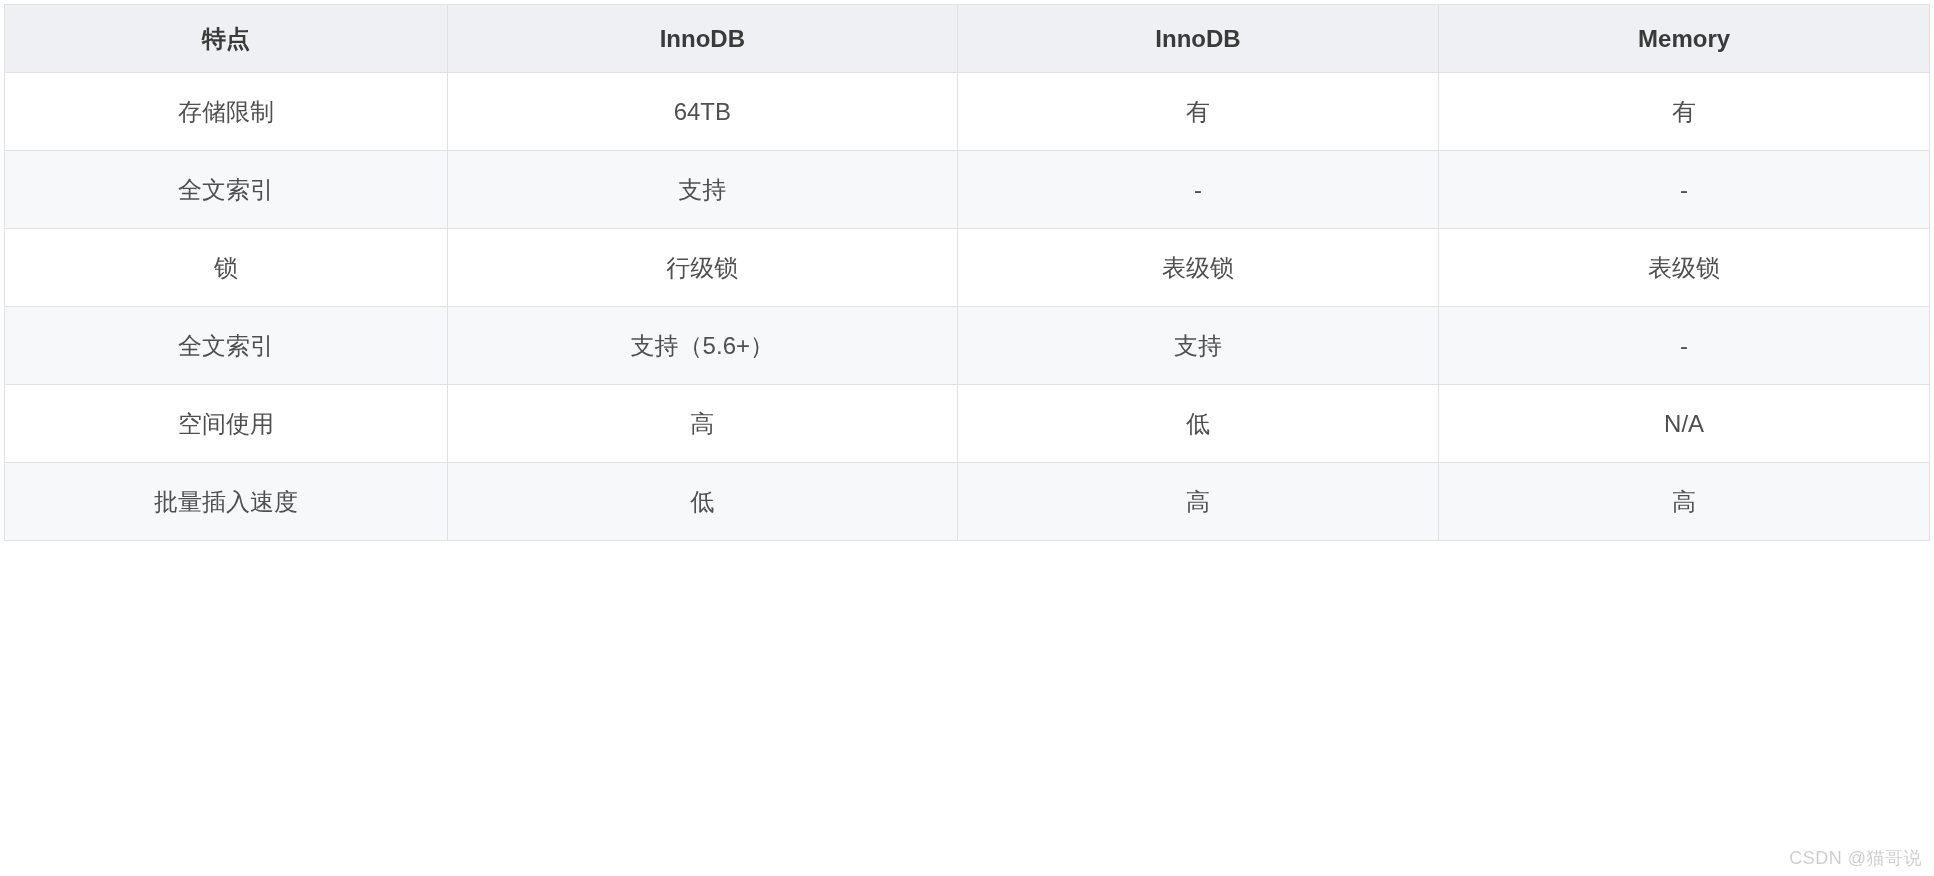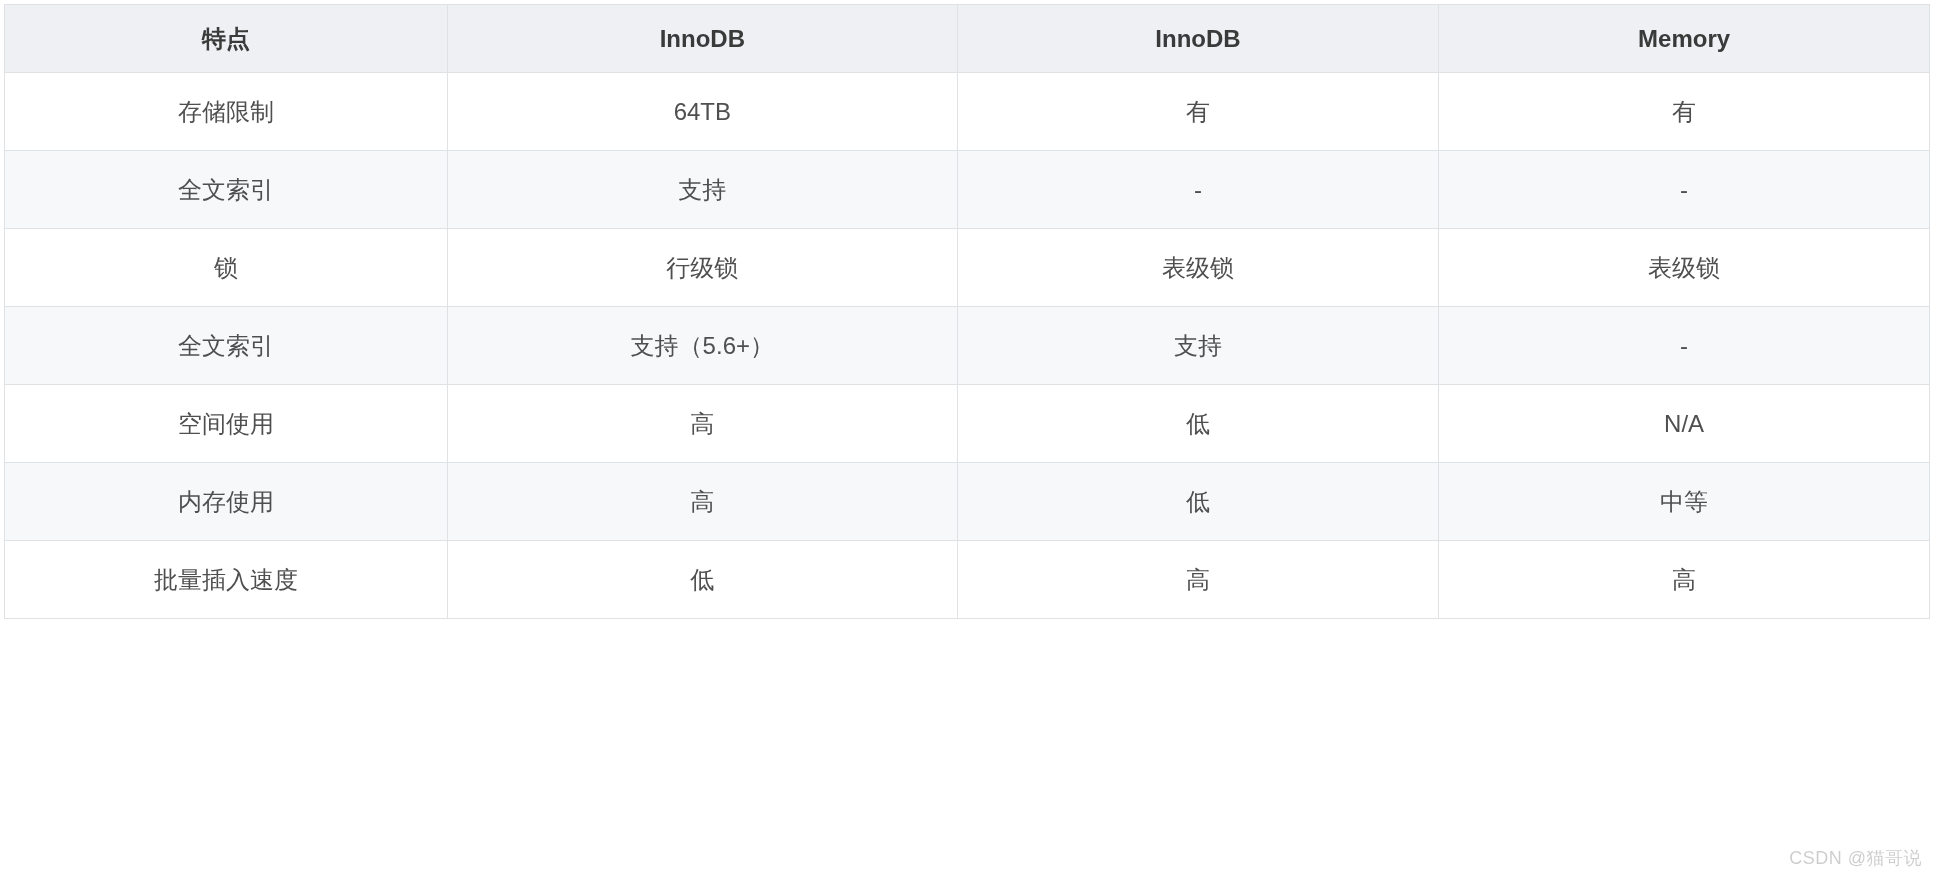--- a/index.html
+++ b/index.html
@@ -98,26 +98,20 @@
         <td>支持</td>
         <td>-</td>
       </tr>
       <tr>
         <td>空间使用</td>
         <td>高</td>
         <td>低</td>
         <td>N/A</td>
       </tr>
       <tr>
-        <td>内存使用</td>
-        <td>高</td>
-        <td>低</td>
-        <td>中等</td>
-      </tr>
-      <tr>
         <td>批量插入速度</td>
         <td>低</td>
         <td>高</td>
         <td>高</td>
       </tr>
     </tbody>
   </table>
 </div>
 
 <div class="watermark">CSDN @猫哥说</div>

